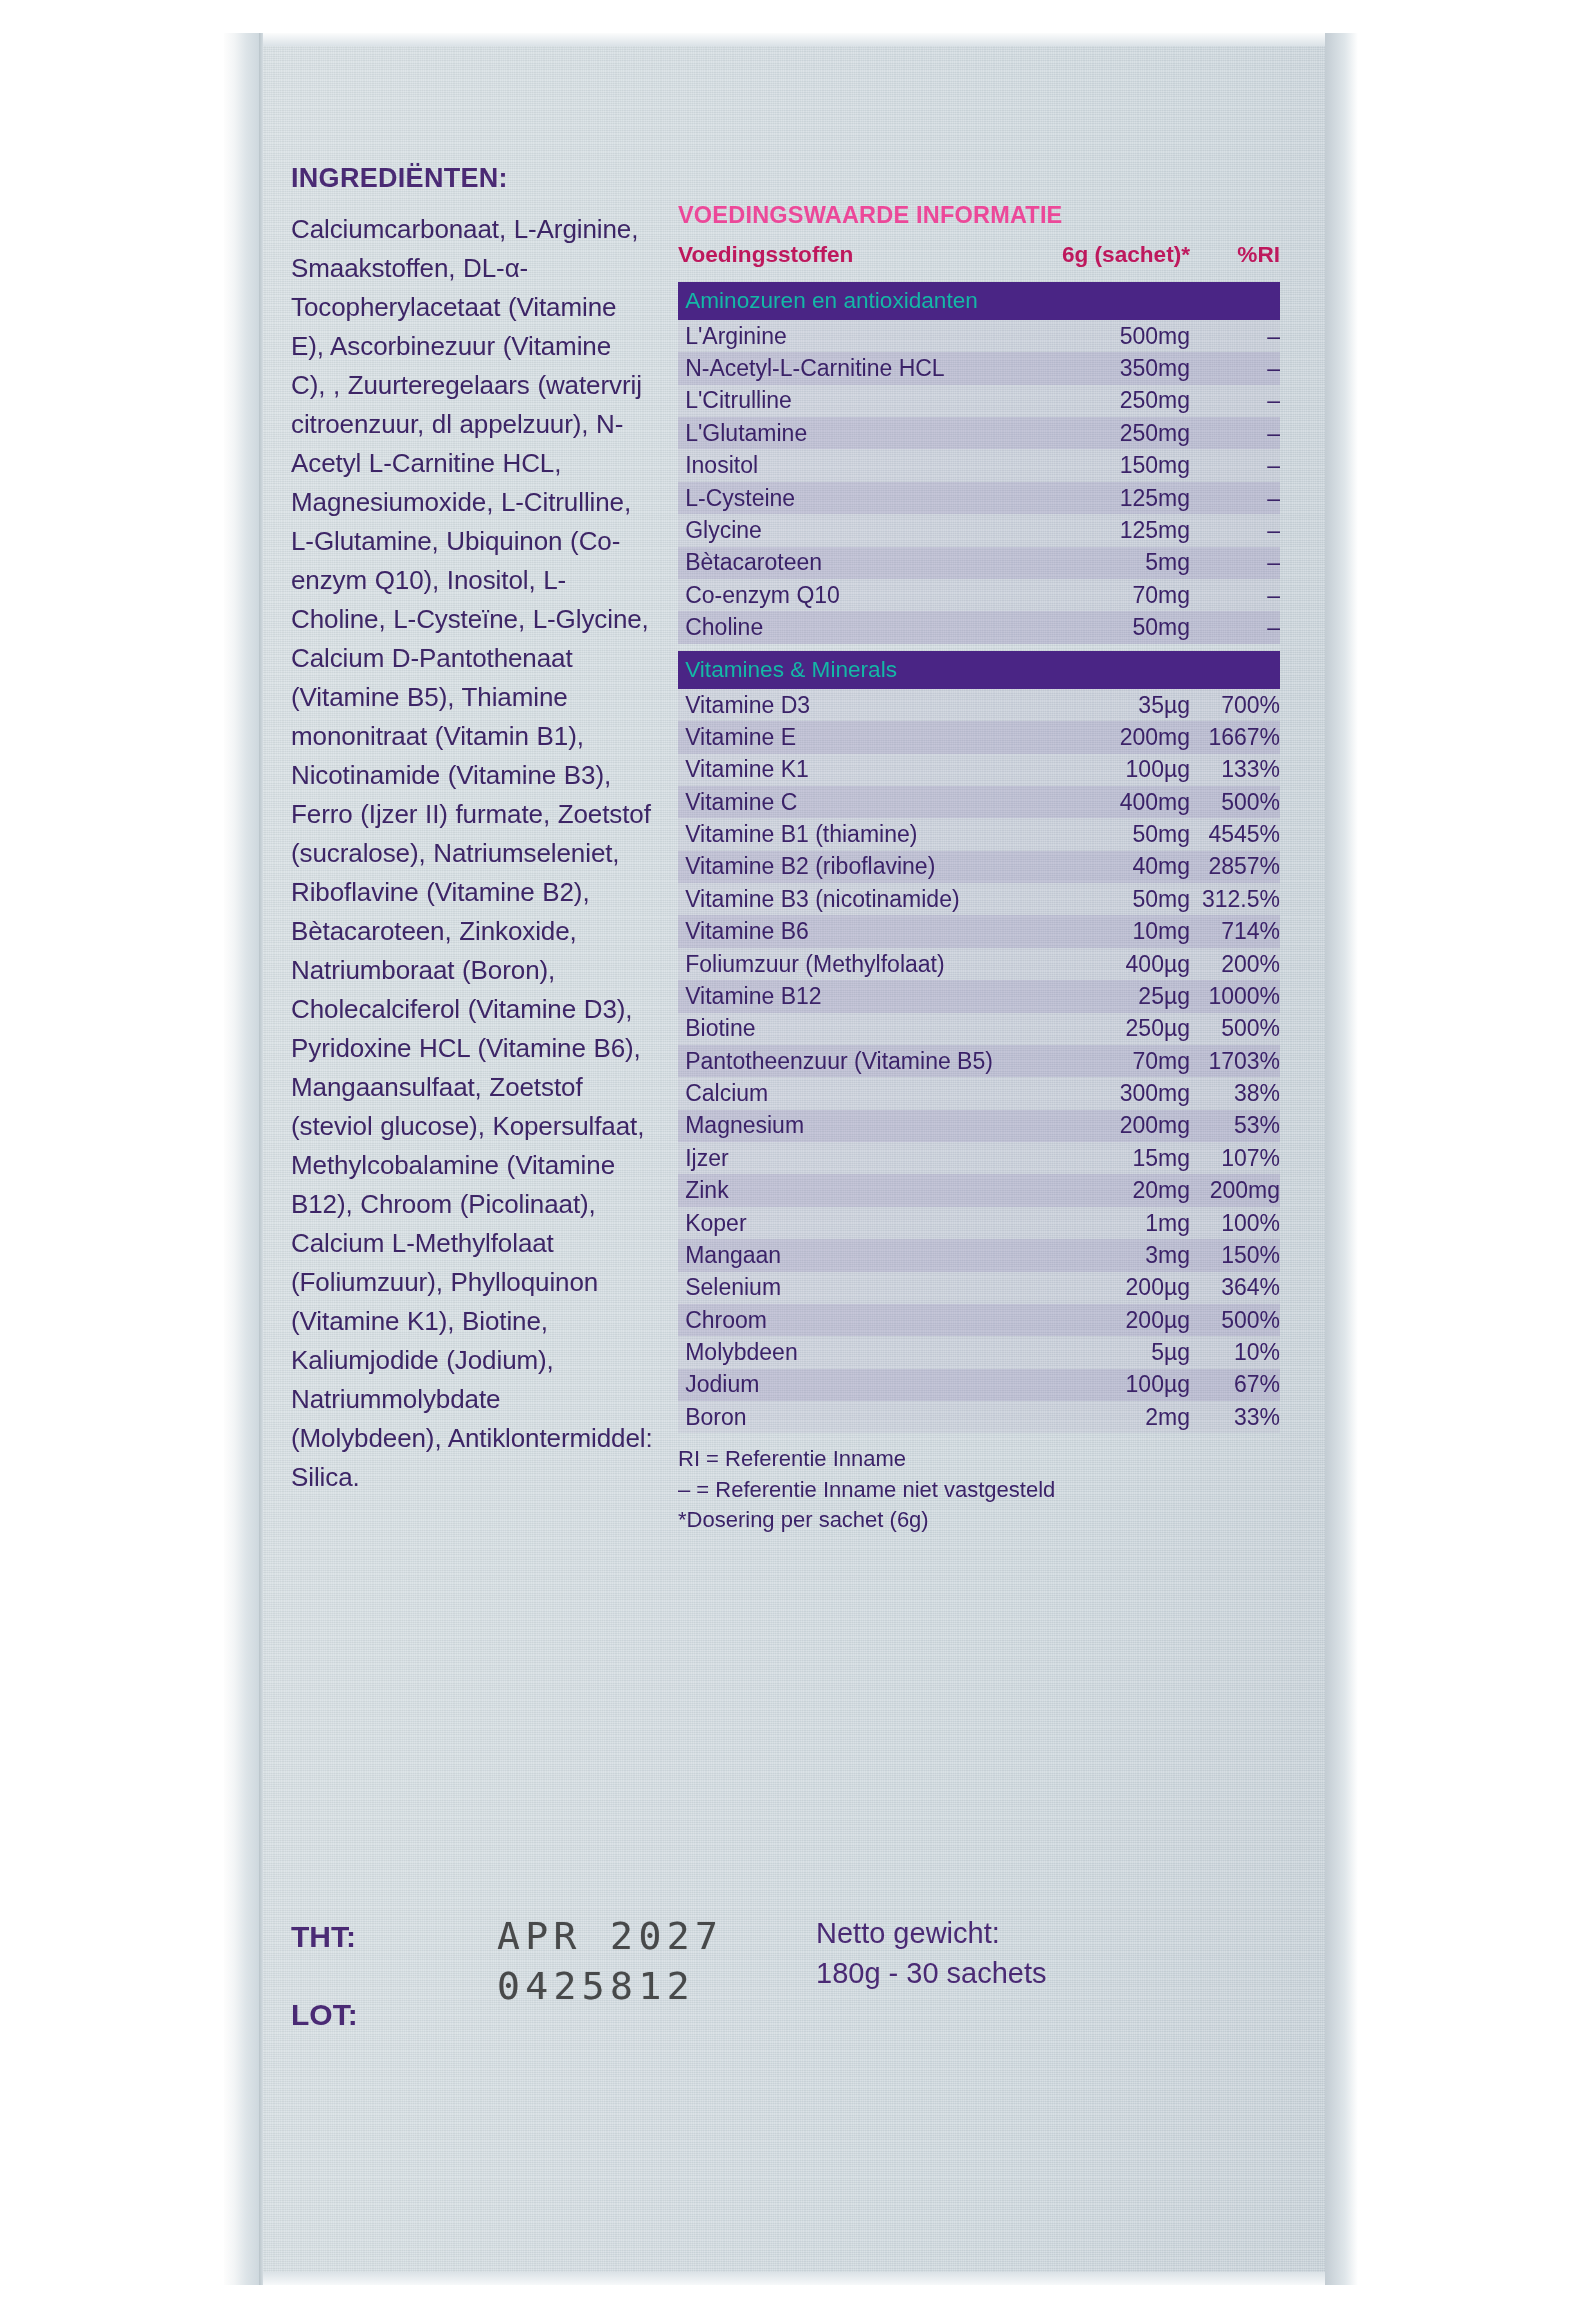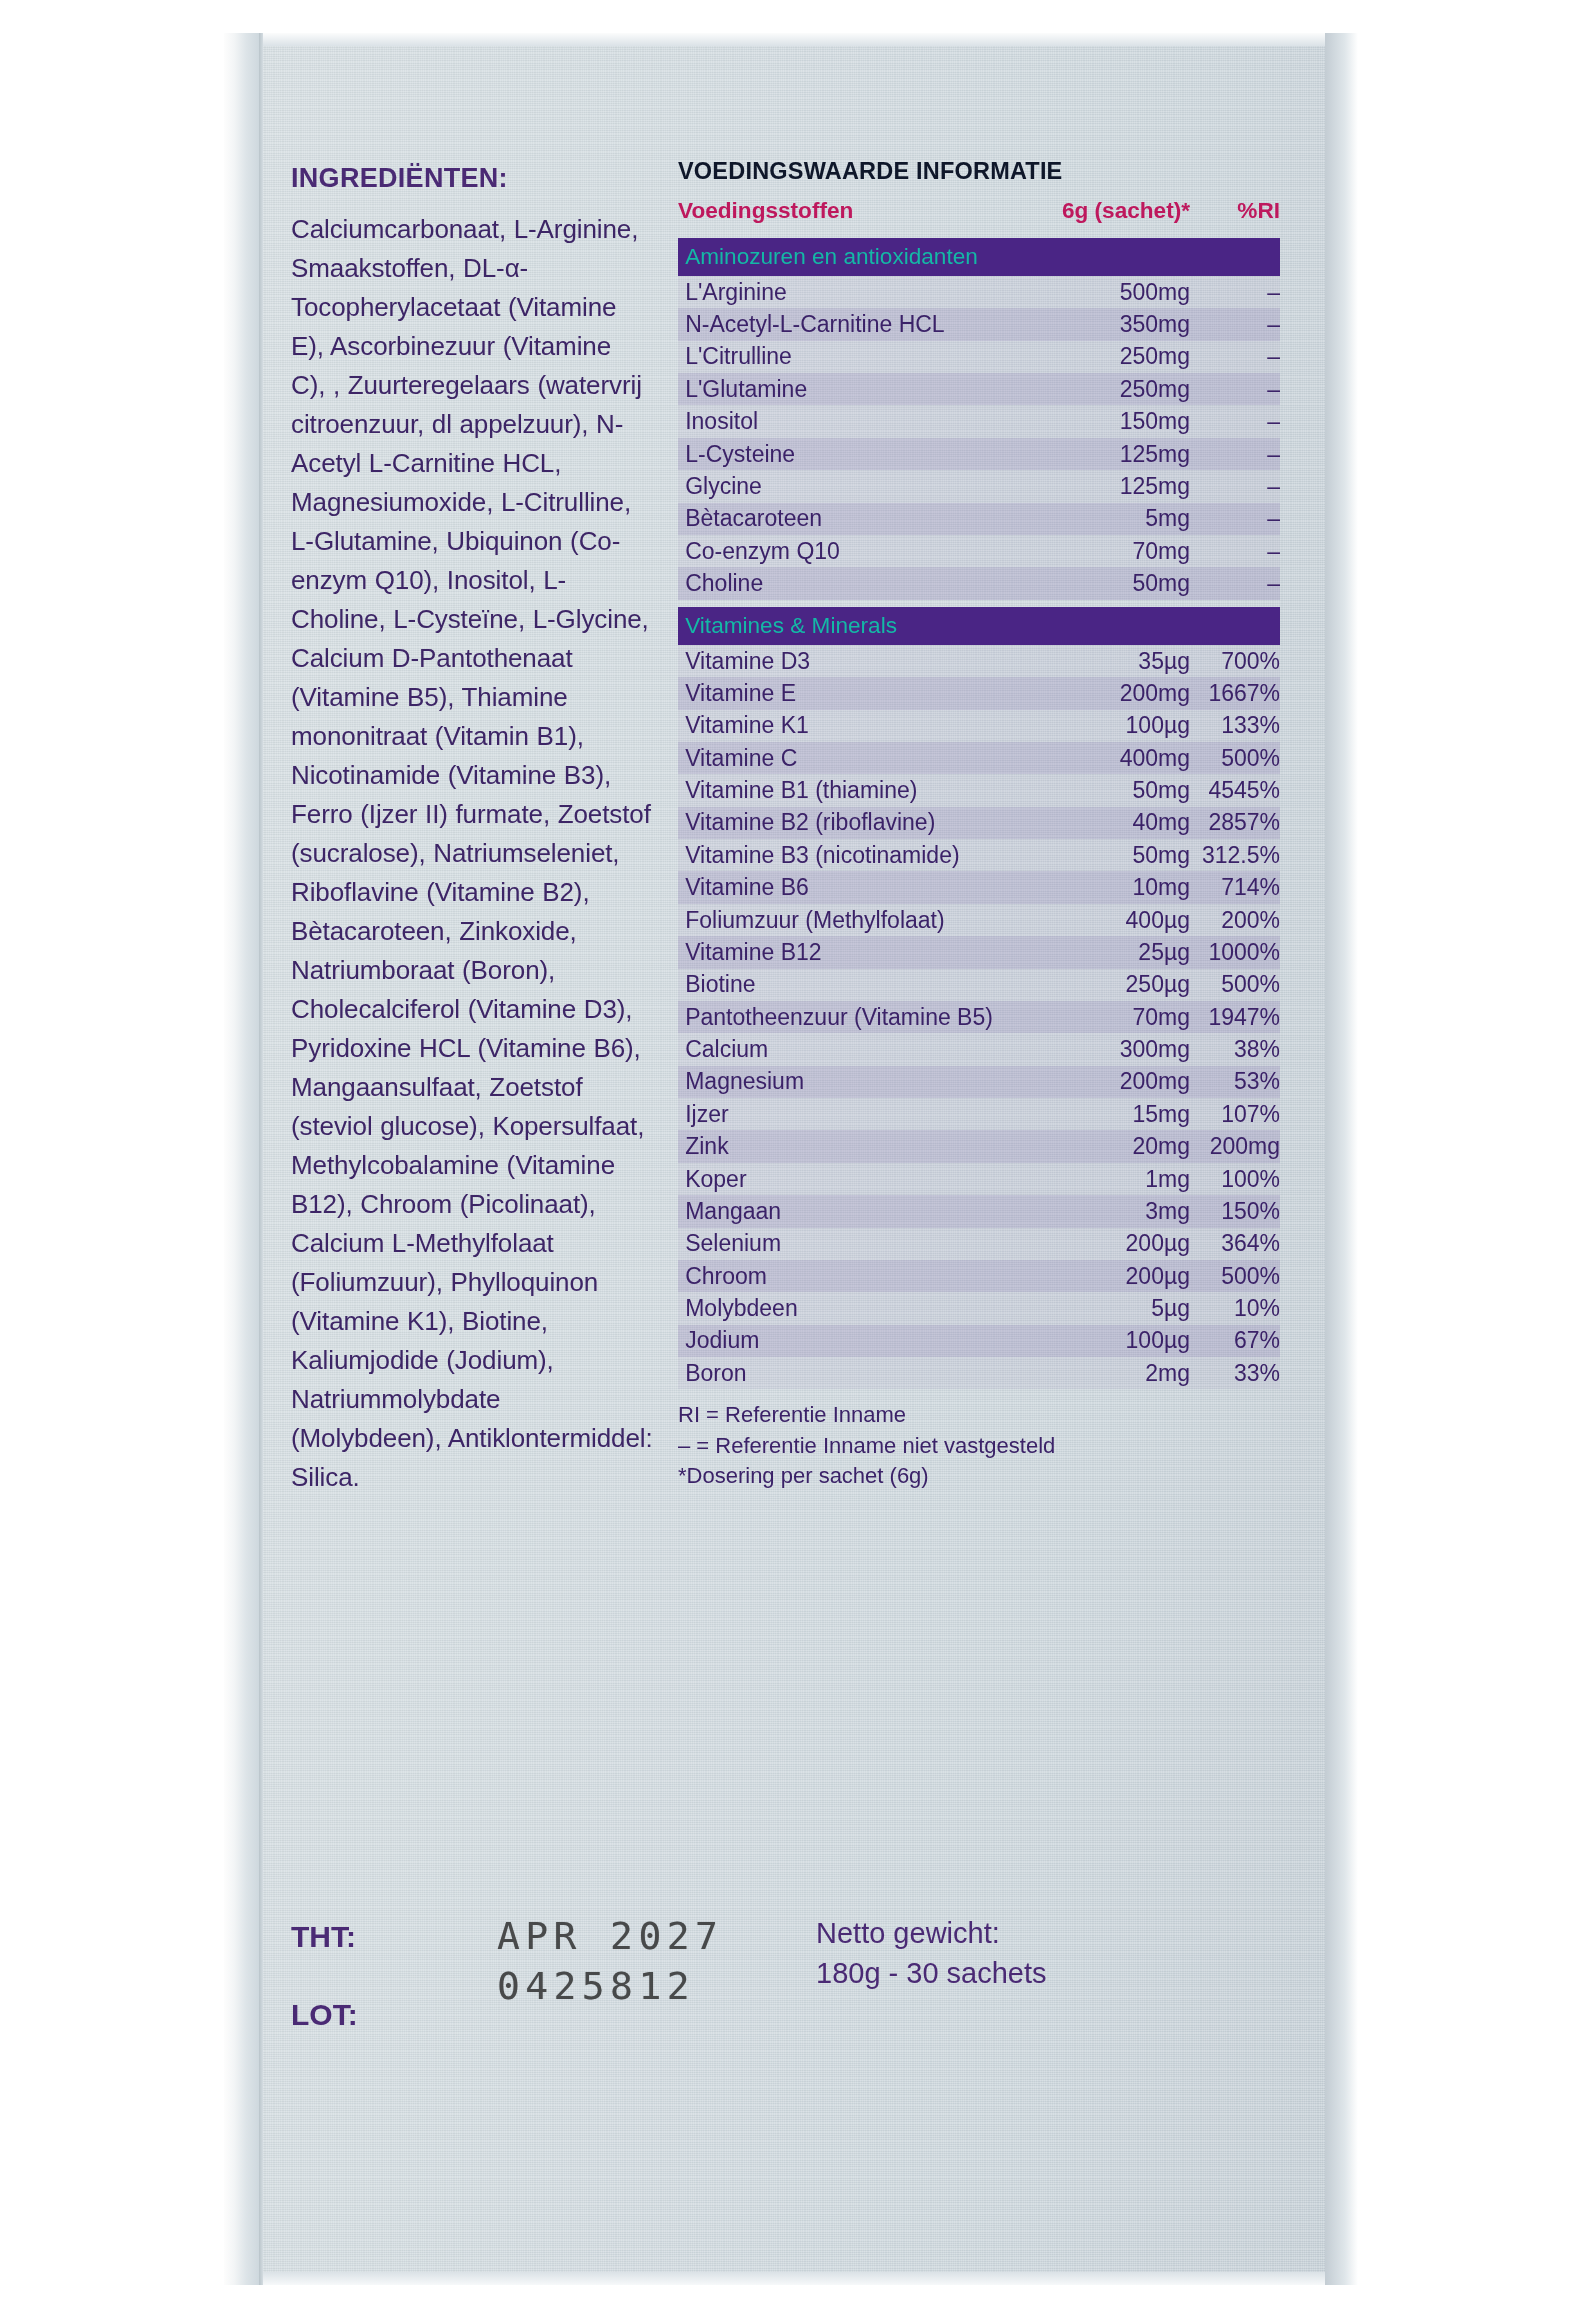--- a/index.html
+++ b/index.html
@@ -62,22 +62,23 @@
     letter-spacing:-0.1px;
     word-spacing:0.5px;
     margin-top:16px;
   }
 
   
   .nutrition{
     position:absolute;left:678px;top:158px;width:602px;color:#3b2563;
   }
   .nut-title{
-    font-size:23.5px;font-weight:bold;letter-spacing:0.2px;color:#0f172a;
+    font-size:23.5px;font-weight:bold;letter-spacing:0.2px;color:#ec4899;
     margin-bottom:12.7px;
+    margin-top:44px;
   }
   .nut-head{
     display:flex;align-items:flex-end;
     font-size:22.6px;font-weight:bold;color:#be185d;
     padding-bottom:7.2px;
   }
   .c-name{flex:1 1 auto;}
   .c-amt{width:140px;text-align:right;}
   .c-ri{width:90px;text-align:right;}
 
@@ -266,21 +267,21 @@
             <span class="c-ri">1000%</span>
           </div>
           <div class="row plain">
             <span class="c-name">Biotine</span>
             <span class="c-amt">250µg</span>
             <span class="c-ri">500%</span>
           </div>
           <div class="row alt">
             <span class="c-name">Pantotheenzuur (Vitamine B5)</span>
             <span class="c-amt">70mg</span>
-            <span class="c-ri">1947%</span>
+            <span class="c-ri">1703%</span>
           </div>
           <div class="row plain">
             <span class="c-name">Calcium</span>
             <span class="c-amt">300mg</span>
             <span class="c-ri">38%</span>
           </div>
           <div class="row alt">
             <span class="c-name">Magnesium</span>
             <span class="c-amt">200mg</span>
             <span class="c-ri">53%</span>

